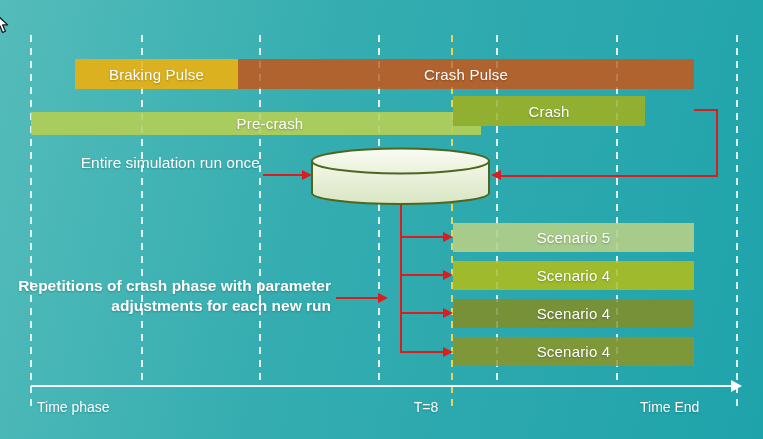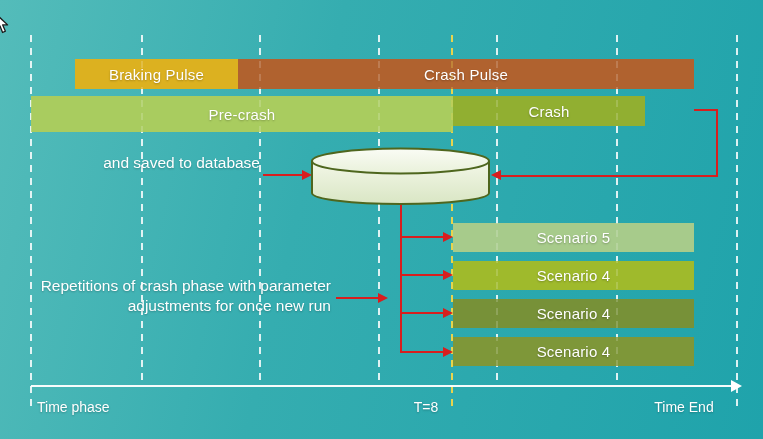--- a/index.html
+++ b/index.html
@@ -32,21 +32,21 @@
   
   .rl{position:absolute;background:var(--red);}
   .rhead-r{position:absolute;width:0;height:0;border-top:5px solid transparent;border-bottom:5px solid transparent;border-left:10px solid var(--red);}
   .rhead-l{position:absolute;width:0;height:0;border-top:5px solid transparent;border-bottom:5px solid transparent;border-right:10px solid var(--red);}
   
   .note{
     position:absolute;text-align:right;white-space:nowrap;
     color:#fff;font-size:15.5px;line-height:21px;
     text-shadow:0 1px 2px rgba(0,0,0,.25);
   }
-  .note.small-lh{line-height:20px;}
+  .note.small-lh{line-height:20px;font-weight:bold;}
   
   .axis-line{position:absolute;left:31px;top:385px;width:707px;height:2px;background:rgba(255,255,255,.96);}
   .axis-head{position:absolute;left:731px;top:380px;width:0;height:0;border-top:6px solid transparent;border-bottom:6px solid transparent;border-left:11px solid #fff;}
   .axis-label{position:absolute;top:399px;color:#fff;font-size:14px;text-shadow:0 1px 2px rgba(0,0,0,.25);}
   .cursor{position:absolute;left:-5px;top:13px;}
   .layer{position:absolute;left:0;top:0;}
 </style>
 </head>
 <body>
 
@@ -56,21 +56,21 @@
   <div class="gl h351" style="left:141px"></div>
   <div class="gl h351" style="left:259px"></div>
   <div class="gl h351" style="left:378px"></div>
   <div class="gl yellow h377" style="left:451px"></div>
   <div class="gl h351" style="left:496px"></div>
   <div class="gl h351" style="left:616px"></div>
   <div class="gl h377" style="left:736px"></div>
 
   <div class="bar" style="left: 75px; top: 59px; width: 163px; height: 30px; background: rgb(220, 177, 32);">Braking Pulse</div>
   <div class="bar" style="left: 238px; top: 59px; width: 456px; height: 30px; background: rgb(176, 98, 47);">Crash Pulse</div>
-  <div class="bar" style="left: 31px; top: 96px; width: 422px; height: 36px; background: rgb(169, 204, 95);">Pre-crash</div>
+  <div class="bar" style="left: 31px; top: 112px; width: 422px; height: 23px; background: rgb(169, 204, 95); padding-left: 28px;">Pre-crash</div>
   <div class="bar" style="left: 453px; top: 96px; width: 192px; height: 30px; background: rgb(145, 175, 49);">Crash</div>
 
   <div class="bar" style="left: 453px; top: 223px; width: 241px; height: 29px; background: rgb(167, 203, 139);">Scenario 5</div>
   <div class="bar" style="left: 453px; top: 261px; width: 241px; height: 29px; background: rgb(159, 186, 44);">Scenario 4</div>
   <div class="bar" style="left: 453px; top: 299px; width: 241px; height: 29px; background: rgb(119, 145, 56);">Scenario 4</div>
   <div class="bar" style="left: 453px; top: 337px; width: 241px; height: 29px; background: rgb(126, 151, 57);">Scenario 4</div>
 
   <div class="glf h377" style="left:30px"></div>
   <div class="glf h351" style="left:141px"></div>
   <div class="glf h351" style="left:259px"></div>
@@ -110,30 +110,30 @@
       <linearGradient id="cylTop" x1="0" y1="0" x2="0" y2="1">
         <stop offset="0" stop-color="#fafcf5"></stop>
         <stop offset="1" stop-color="#e9f1da"></stop>
       </linearGradient>
     </defs>
     <path d="M2 15 L2 47 A 88 11 0 0 0 179 47 L179 15" fill="url(#cylBody)" stroke="#4e661e" stroke-width="2"></path>
     <ellipse cx="90.5" cy="15" rx="88.5" ry="12.5" fill="url(#cylTop)" stroke="#4e661e" stroke-width="2"></ellipse>
   </svg>
 
   <div class="note" style="right:503px;top:152px">
-    <div>and saved to database</div>
+    <div>Entire simulation run once</div>
   </div>
   <div class="note small-lh" style="right:432px;top:276px">
     <div>Repetitions of crash phase with parameter</div>
-    <div>adjustments for once new run</div>
+    <div>adjustments for each new run</div>
   </div>
 
   <div class="axis-line"></div>
   <div class="axis-head"></div>
   <div class="axis-label" style="left:37px">Time phase</div>
   <div class="axis-label" style="left:408px;width:36px;text-align:center">T=8</div>
-  <div class="axis-label" style="left:640px;width:88px;text-align:center">Time End</div>
+  <div class="axis-label" style="left:640px;width:88px;text-align:left">Time End</div>
 
   <svg class="cursor" width="16" height="22" viewBox="0 0 16 22">
     <polygon points="1,1 1,17 5,13 7.6,19.5 10.4,18.2 7.7,11.9 12.6,11.9" fill="#fff" stroke="#1b1b1b" stroke-width="1.3" stroke-linejoin="round"></polygon>
   </svg>
 
 </div>
 
 </body></html>

